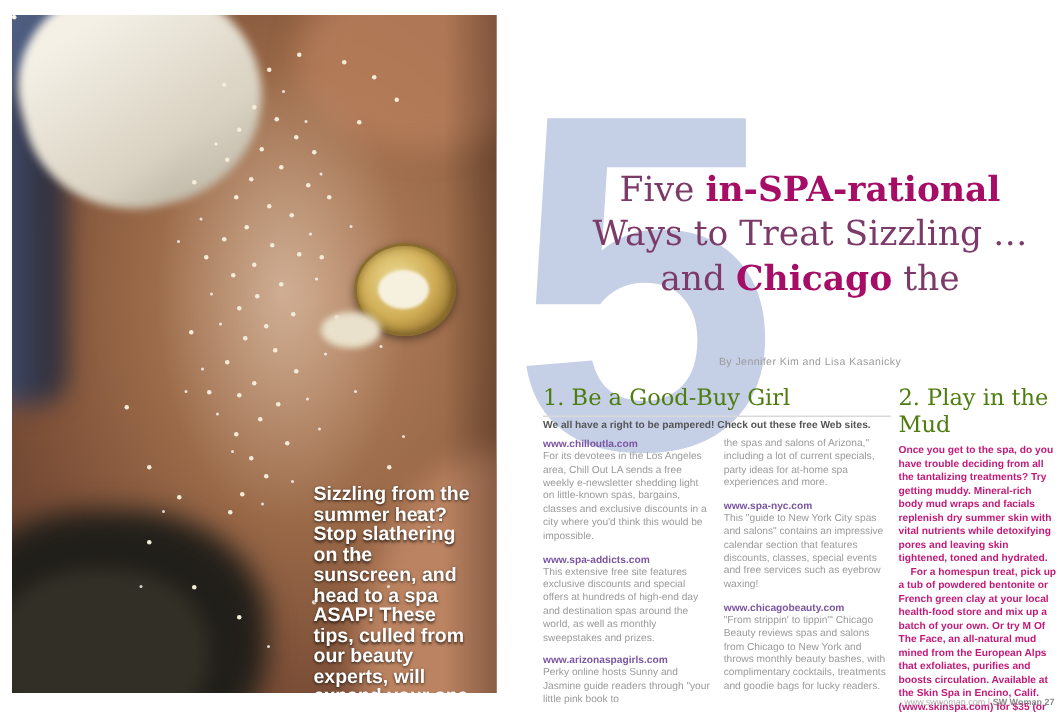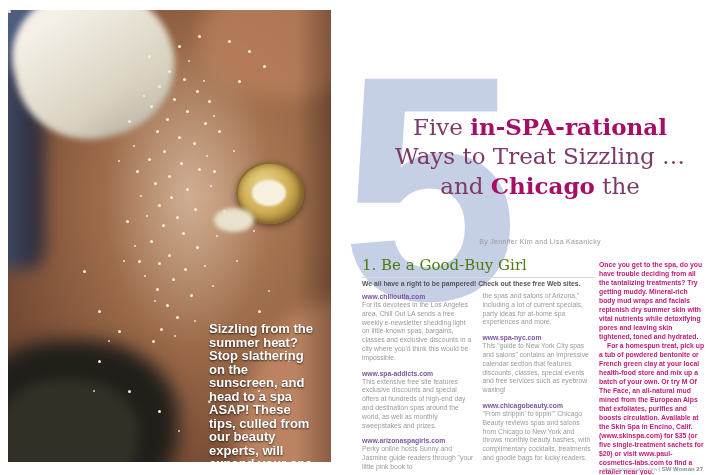--- a/index.html
+++ b/index.html
@@ -147,20 +147,21 @@
           </div>
           <div class="entry">
             <div class="url">www.chicagobeauty.com</div>
             <div class="btxt">"From strippin' to tippin'" Chicago Beauty reviews spas and salons from Chicago to New York and throws monthly beauty bashes, with complimentary cocktails, treatments and goodie bags for lucky readers.</div>
           </div>
         </div>
       </div>
     </div>
 
     <div class="sec2">
+      <div class="sec-head">2. Play in the Mud</div>
       <div class="body">Once you get to the spa, do you have trouble deciding from all the tantalizing treatments? Try getting muddy. Mineral-rich body mud wraps and facials replenish dry summer skin with vital nutrients while detoxifying pores and leaving skin tightened, toned and hydrated.</div>
       <div class="body ind">For a homespun treat, pick up a tub of powdered bentonite or French green clay at your local health-food store and mix up a batch of your own. Or try M Of The Face, an all-natural mud mined from the European Alps that exfoliates, purifies and boosts circulation. Available at the Skin Spa in Encino, Calif. (www.skinspa.com) for $35 (or five single-treatment sachets for $20) or visit www.paul-cosmetics-labs.com to find a retailer near you.</div>
     </div>
 
     <div class="footer">
       <span>www.swwoman.com</span>
       <span>|</span>
       <b>SW Woman</b>
       <b>27</b>
     </div>

